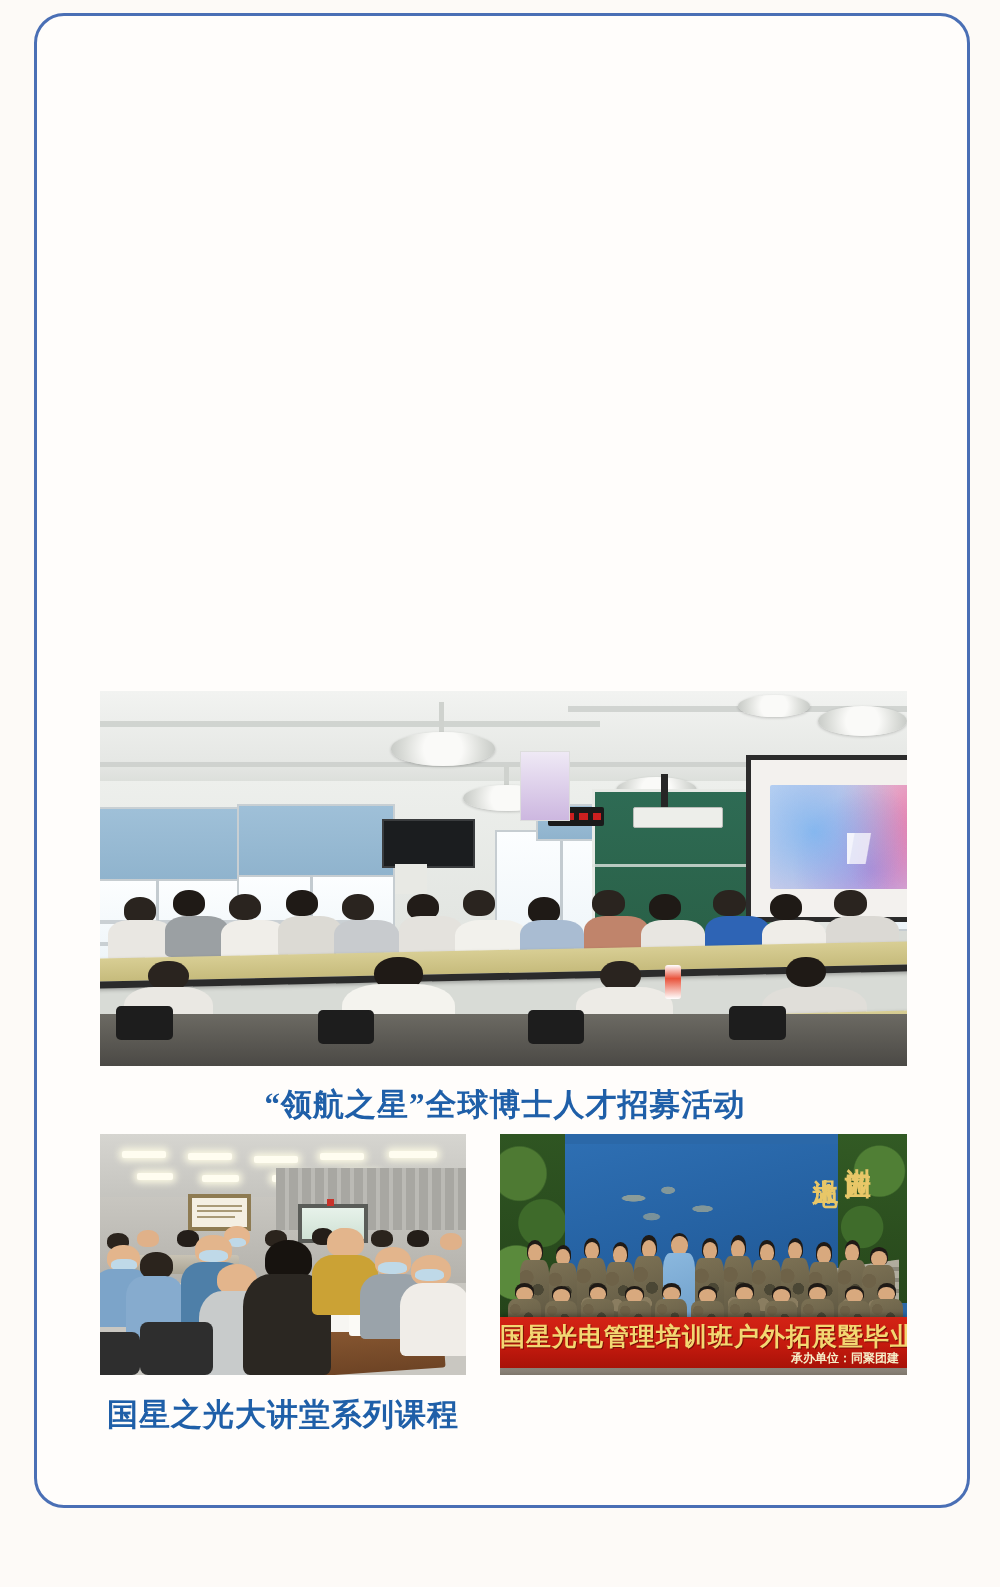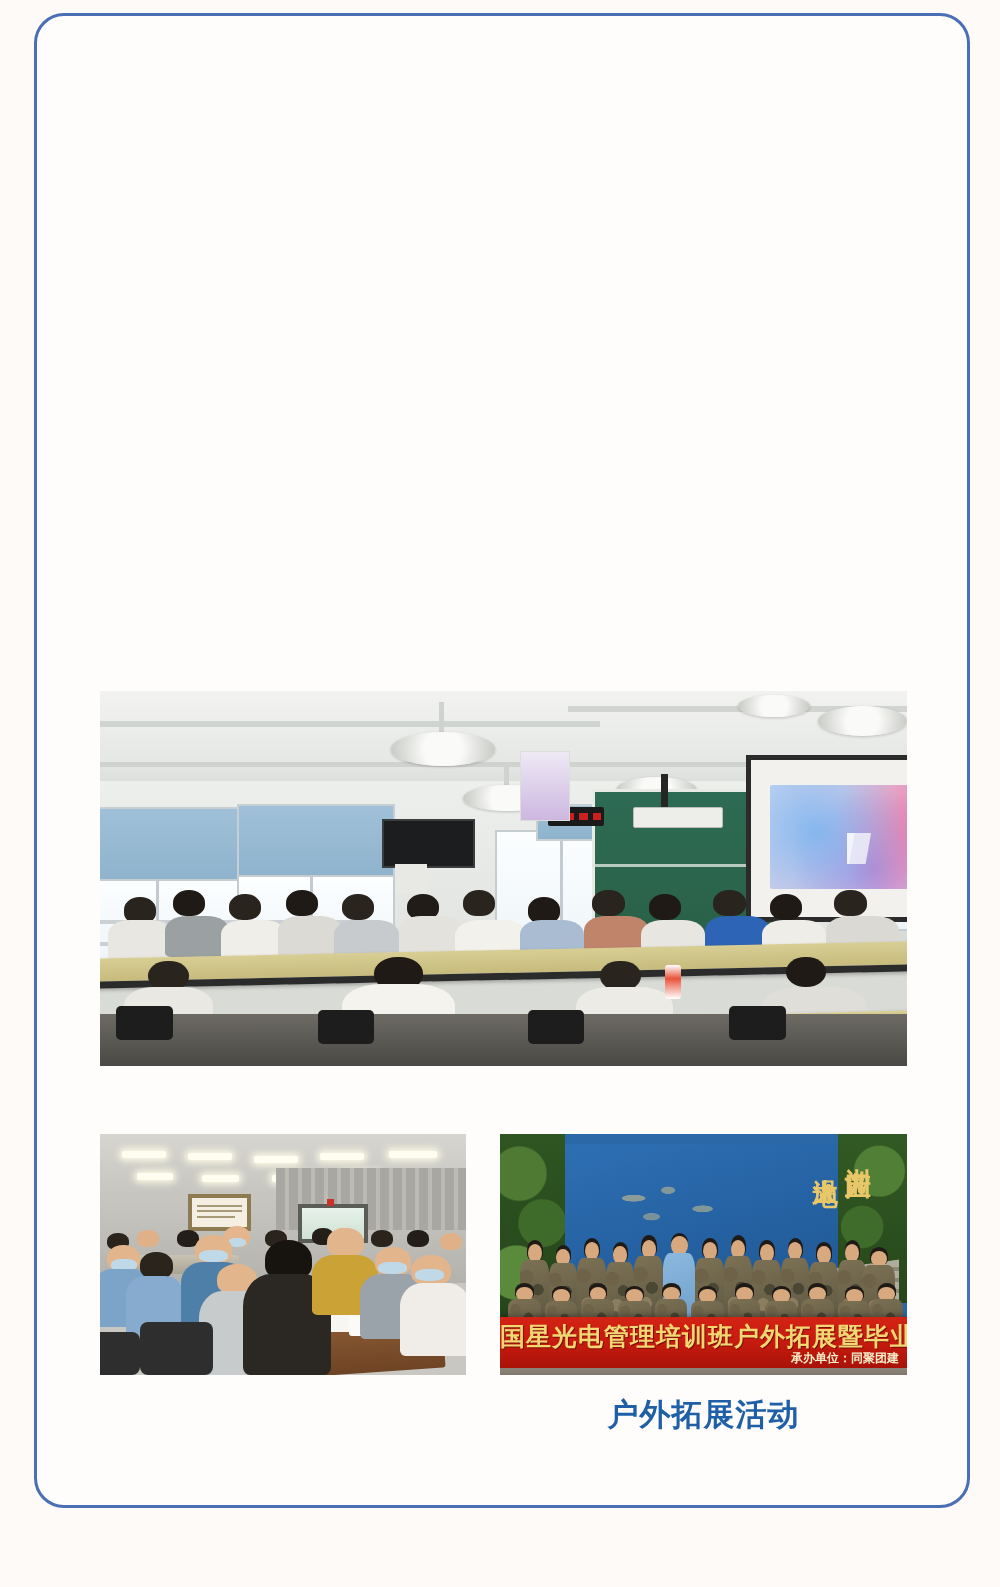--- a/index.html
+++ b/index.html
@@ -275,20 +275,21 @@
         <div class="bottle" style="left:70%;top:73%;width:2%;height:9%;"></div>
         <div class="deskrow" style="left:-2%;top:88%;width:104%;height:7%;transform:rotate(-1.5deg);"></div>
         <div class="floor"></div>
         <div class="chairback" style="left:2%;top:84%;width:7%;height:9%;"></div>
         <div class="chairback" style="left:27%;top:85%;width:7%;height:9%;"></div>
         <div class="chairback" style="left:53%;top:85%;width:7%;height:9%;"></div>
         <div class="chairback" style="left:78%;top:84%;width:7%;height:9%;"></div>
       </div>
     </div>
 
+    <div class="cap cap-main">“领航之星”全球博士人才招募活动</div>
 
     <div class="photo photo-bl">
       <div class="ph2">
         <div class="ceil"></div>
         <div class="light" style="left:6%;top:7%;width:12%;"></div>
         <div class="light" style="left:24%;top:8%;width:12%;"></div>
         <div class="light" style="left:42%;top:9%;width:12%;"></div>
         <div class="light" style="left:60%;top:8%;width:12%;"></div>
         <div class="light" style="left:79%;top:7%;width:13%;"></div>
         <div class="light" style="left:10%;top:16%;width:10%;"></div>
@@ -484,16 +485,16 @@
         </div>
 
         <div class="ground"></div>
         <div class="banner">
           <div class="banner-main">国星光电管理培训班户外拓展暨毕业活动</div>
           <div class="banner-sub">承办单位：同聚团建</div>
         </div>
       </div>
     </div>
 
-    <div class="cap cap-br">户外拓展活动</div>
+    <div class="cap cap-bl">国星之光大讲堂系列课程</div>
 
   </div>
 </div>
 
 </body></html>

